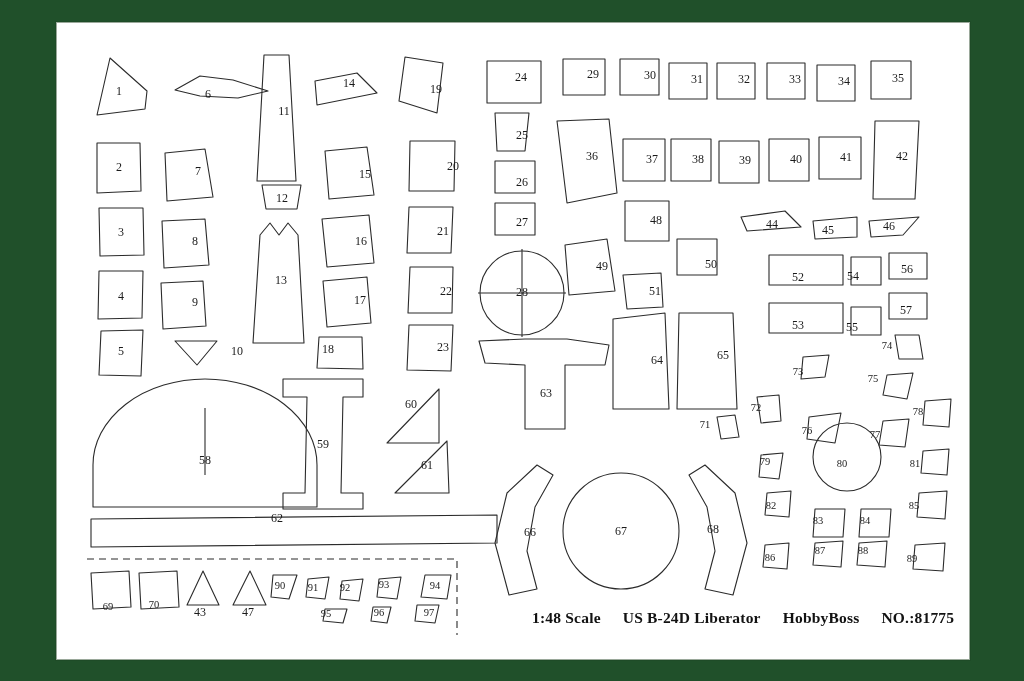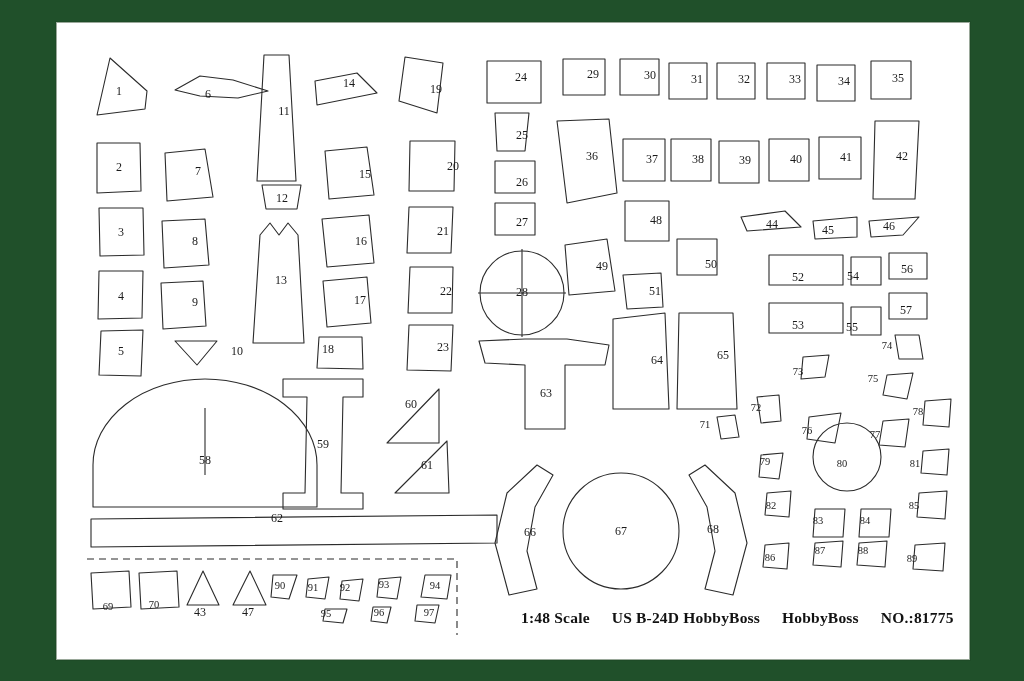--- a/index.html
+++ b/index.html
@@ -58,21 +58,21 @@
     stroke: #2b2b2b;
     stroke-width: 1.1;
     stroke-dasharray: 7 5;
   }
   .cross-line {
     stroke: #2b2b2b;
     stroke-width: 1.1;
   }
   #caption {
     position: absolute;
-    left: 464px;
+    left: 475px;
     top: 578px;
     width: 440px;
     height: 34px;
     display: flex;
     align-items: center;
     gap: 22px;
     font-family: "Liberation Serif", serif;
     font-size: 15.5px;
     font-weight: bold;
     color: #121212;
@@ -319,19 +319,19 @@
           <text x="327" y="563" class="part-num small">93</text>
           <text x="378" y="564" class="part-num small">94</text>
           <text x="269" y="592" class="part-num small">95</text>
           <text x="322" y="591" class="part-num small">96</text>
           <text x="372" y="591" class="part-num small">97</text>
         </g>
     </svg>
 
     <div id="caption">
       <span>1:48  Scale</span>
-      <span>US B-24D HobbyBoss</span>
+      <span>US B-24D Liberator</span>
       <span>HobbyBoss</span>
       <span>NO.:81775</span>
     </div>
 
   </div>
 </div>
 
 </body></html>

